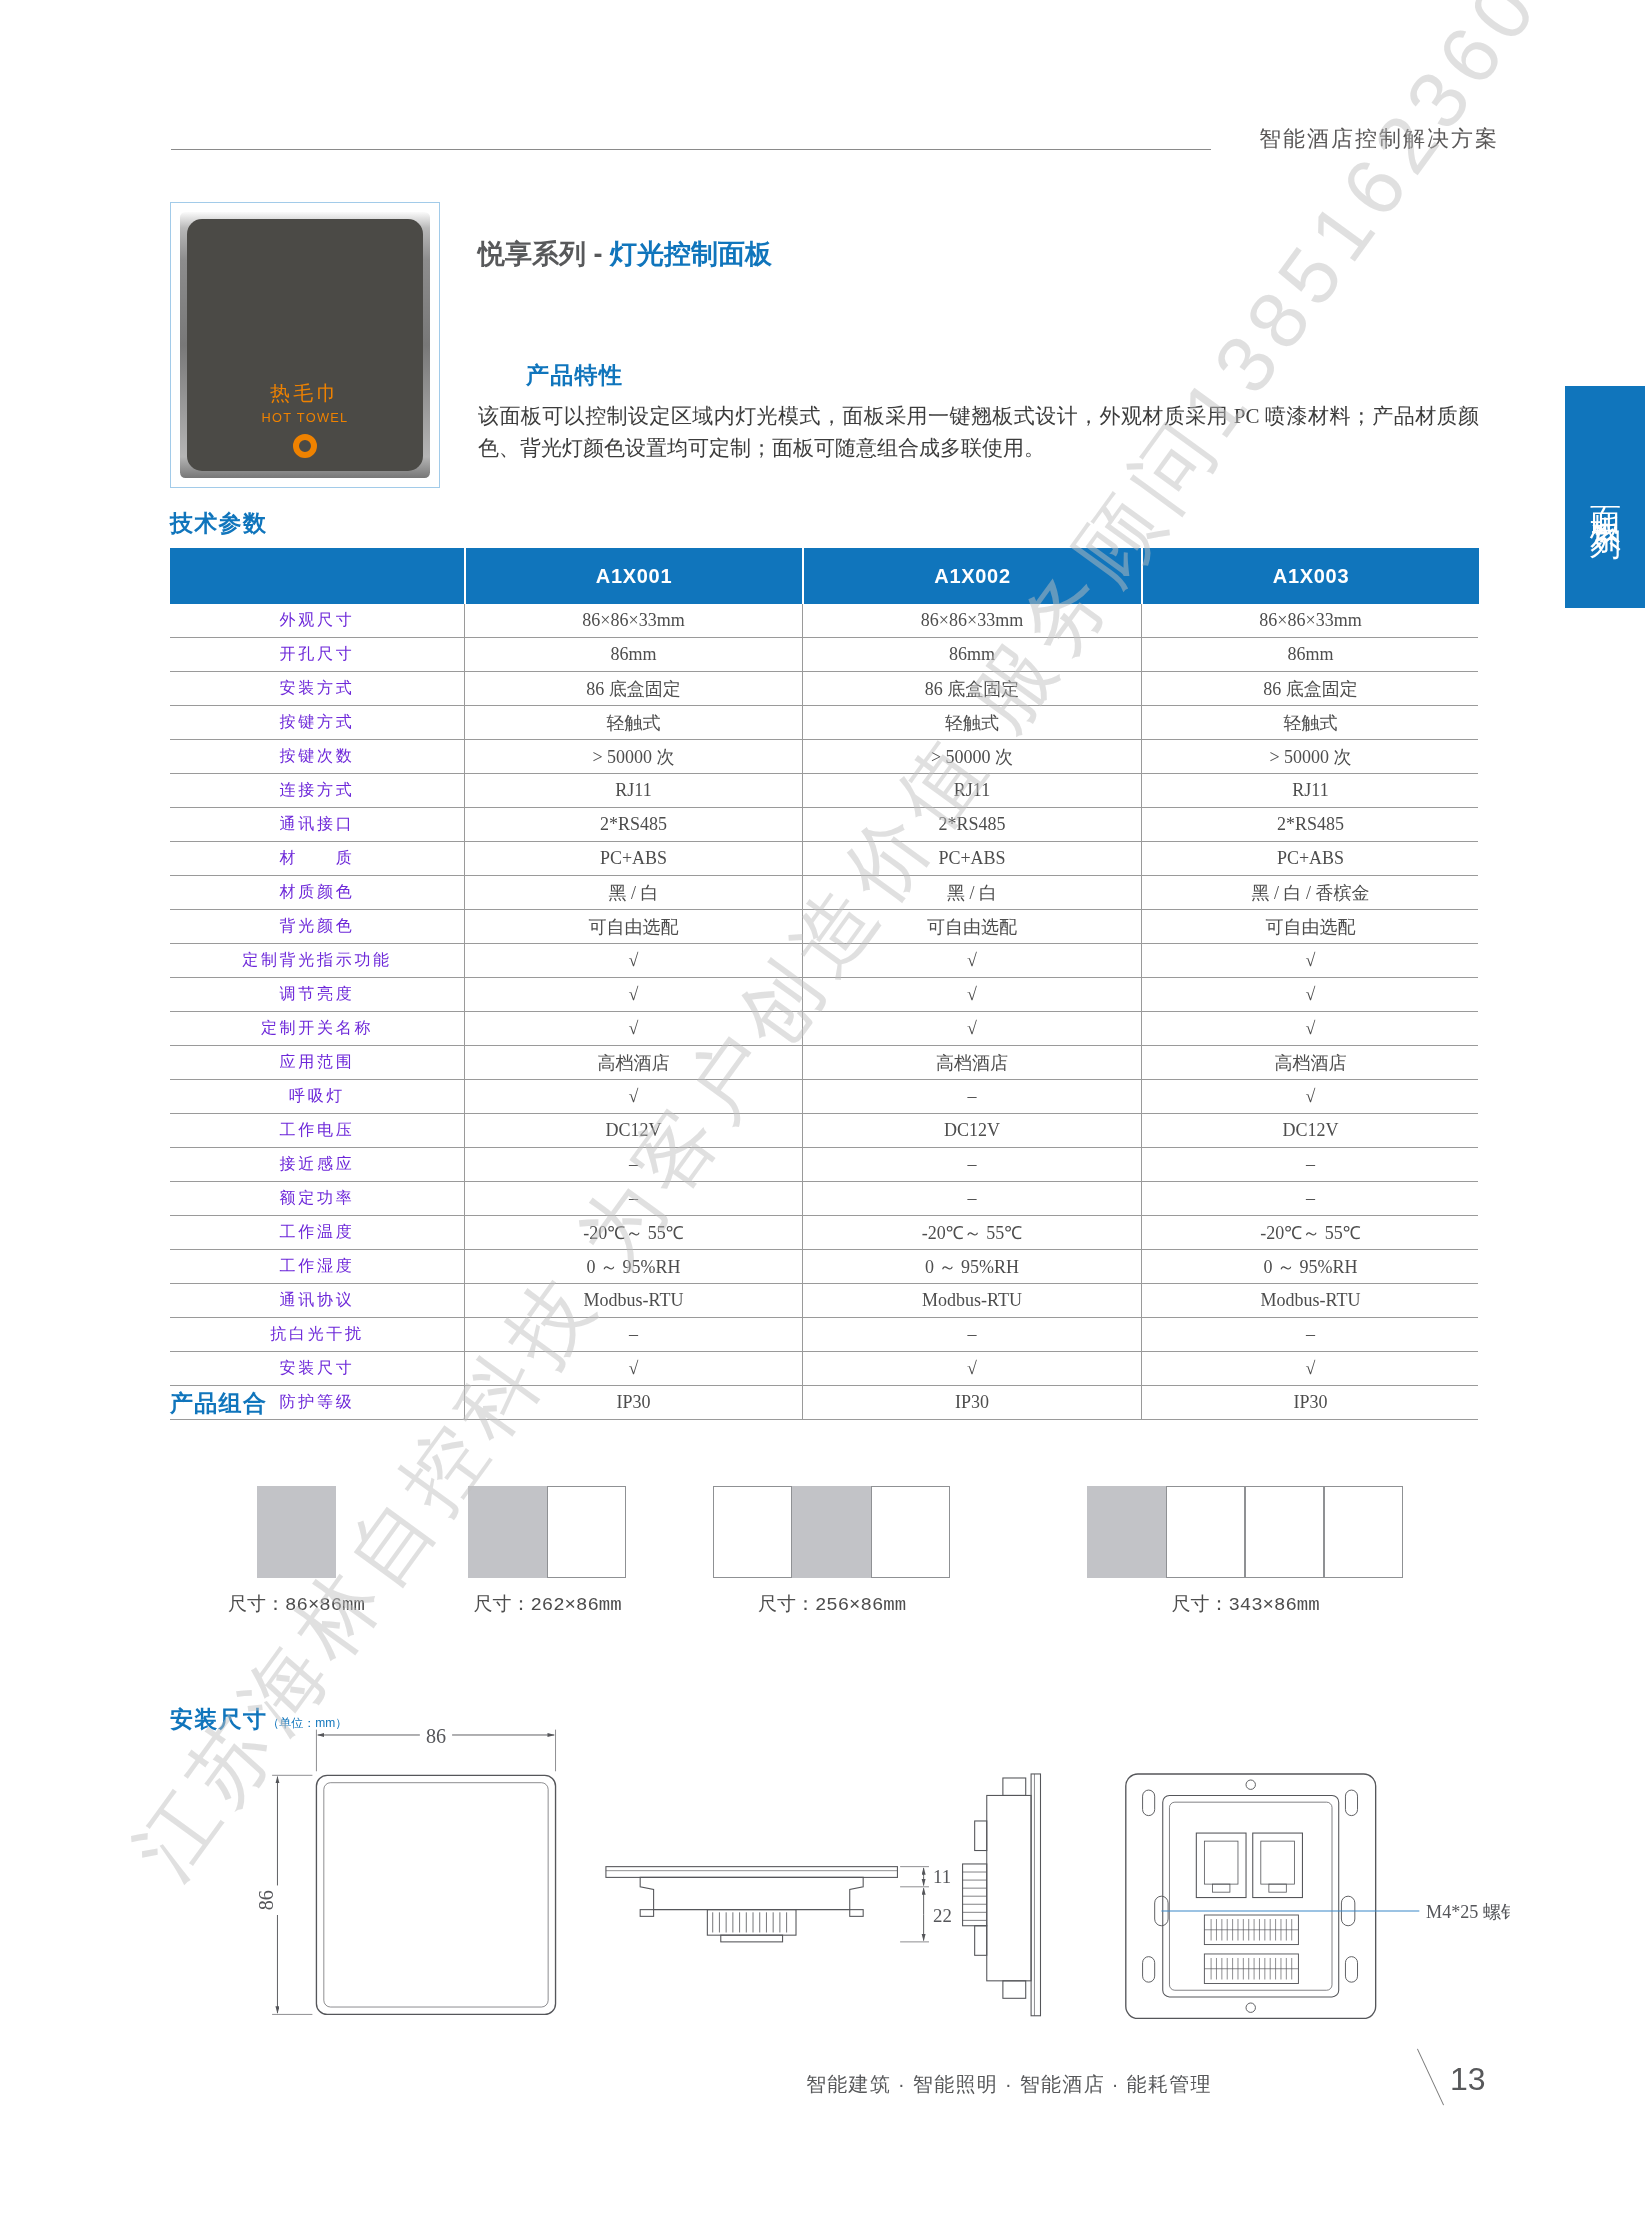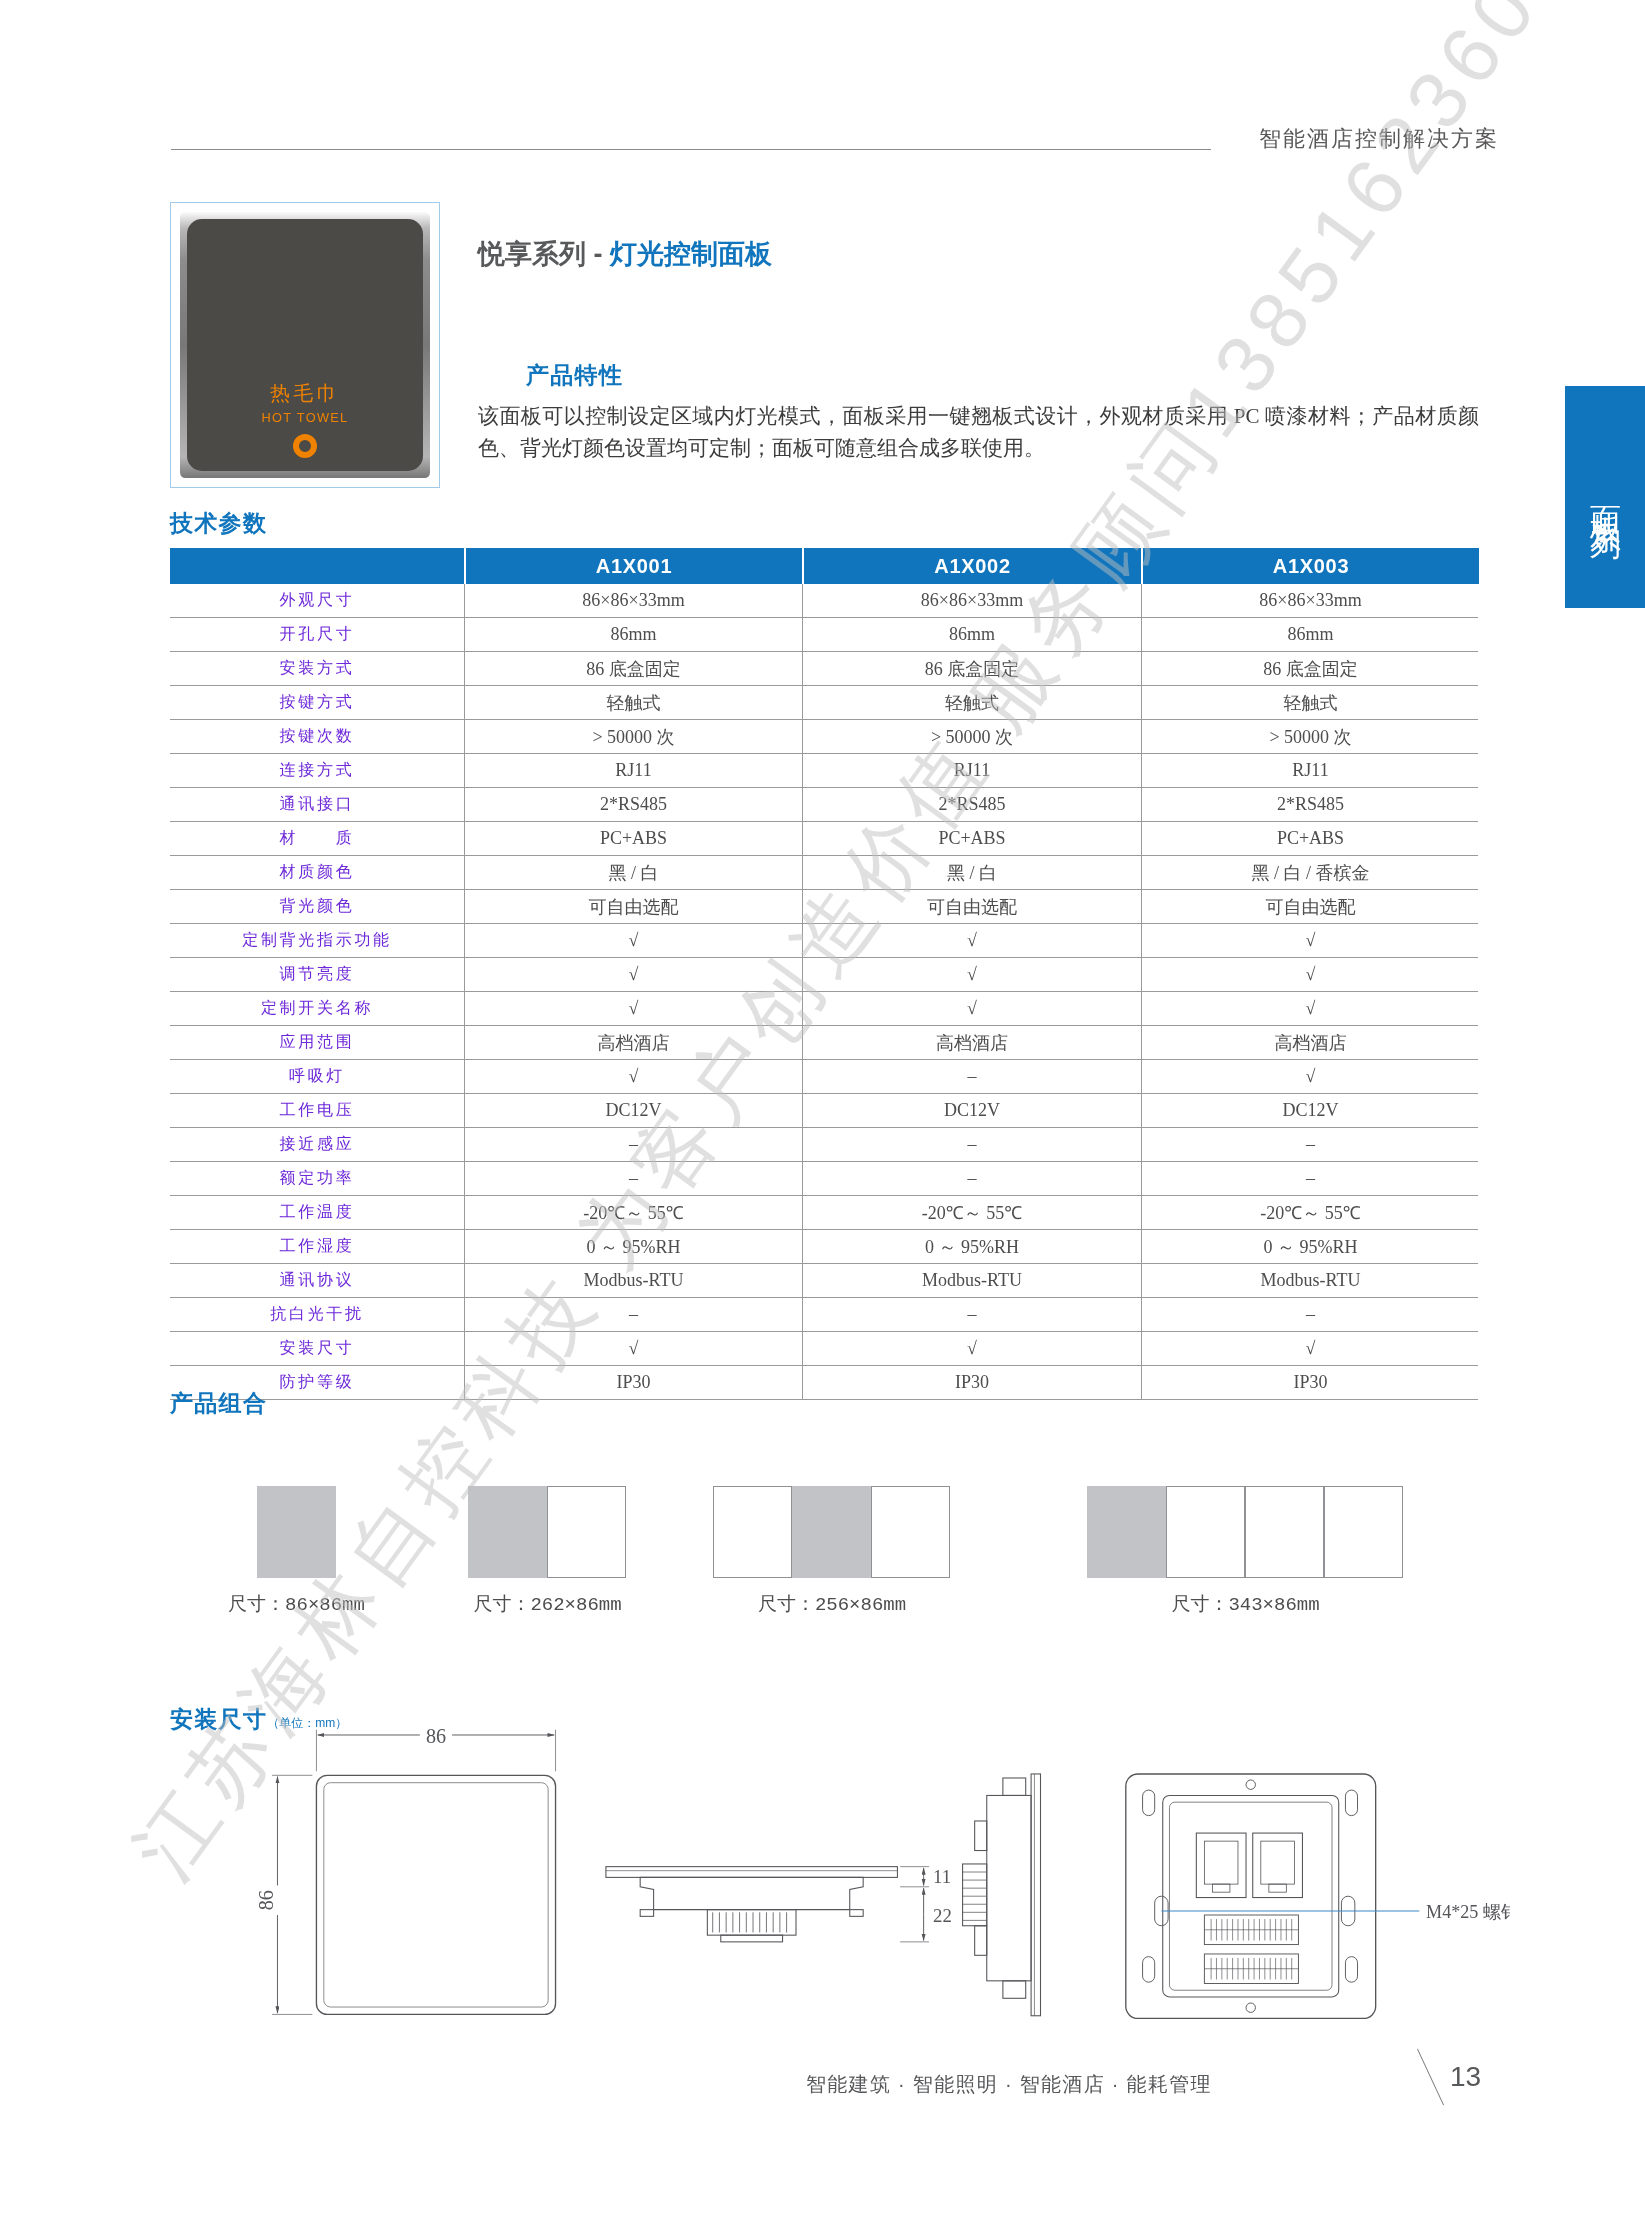--- a/index.html
+++ b/index.html
@@ -31,21 +31,21 @@
   .series-prefix{color:#58595b;}
   .series-name{color:#1075bc;}
   .blue-heading{font-size:23px;font-weight:bold;color:#1075bc;letter-spacing:1.3px;}
   .features-heading{left:478px;top:360px;margin-left:48px;}
   .features-body{left:478px;top:400px;width:1001px;font-family:"Liberation Serif", serif;
     font-size:21px;line-height:32px;color:#3c3c3c;text-align:justify;}
 
   
   .specs-heading{left:170px;top:508px;}
   .spec-table{left:170px;top:548px;width:1308px;}
-  .spec-head{display:grid;grid-template-columns:294px 338px 339px 338px;height:36px;}
+  .spec-head{display:grid;grid-template-columns:294px 338px 339px 338px;height:56px;}
   .spec-head .hcell{background:#1075bc;color:#fff;font-size:20px;font-weight:bold;
     display:flex;align-items:center;justify-content:center;letter-spacing:0.7px;}
   .spec-head .hcell + .hcell{border-left:2px solid #ffffff;}
   .spec-row{display:grid;grid-template-columns:294px 338px 339px 338px;height:33px;
     border-bottom:0.7px solid #9a9a9a;}
   .spec-row .cell{display:flex;align-items:center;justify-content:center;
     font-family:"Liberation Serif", serif;font-size:18px;color:#4d4d4d;}
   .spec-row .lab{letter-spacing:2.7px;font-size:16px;color:#6d28d9;font-family:Liberation Mono, monospace;}
   .spec-row .val{border-left:0.7px solid #9a9a9a;}
 
@@ -72,21 +72,21 @@
   
   .side-tab{left:1565px;top:386px;width:80px;height:222px;background:#1075bc;z-index:41;
     display:flex;align-items:center;justify-content:center;}
   .side-tab span{writing-mode:vertical-rl;color:#ffffff;font-size:31px;letter-spacing:8px;}
 
   
   .footer-tagline{left:806px;top:2071px;width:608px;text-align:left;font-size:20px;
     color:#57585a;letter-spacing:1.3px;}
   .footer-slash{left:1430px;top:2046px;height:62px;width:0;border-left:1.3px solid #7a7a7a;
     transform:rotate(-25deg);}
-  .page-number{left:1450px;top:2061px;font-size:28px;color:#57585a;}
+  .page-number{left:1450px;top:2061px;font-size:32px;color:#57585a;}
 
   svg text{font-family:"Liberation Serif", serif;fill:#55565a;}
 </style>
 </head>
 <body>
 
 <div class="abs header-rule"></div>
 <div class="abs header-title">智能酒店控制解决方案</div>
 
 <div class="abs product-photo">

